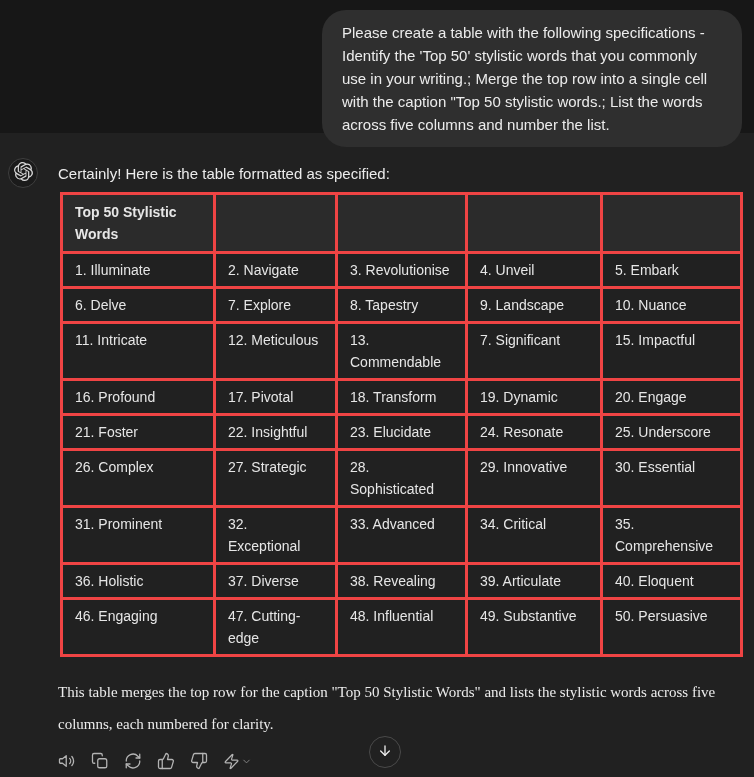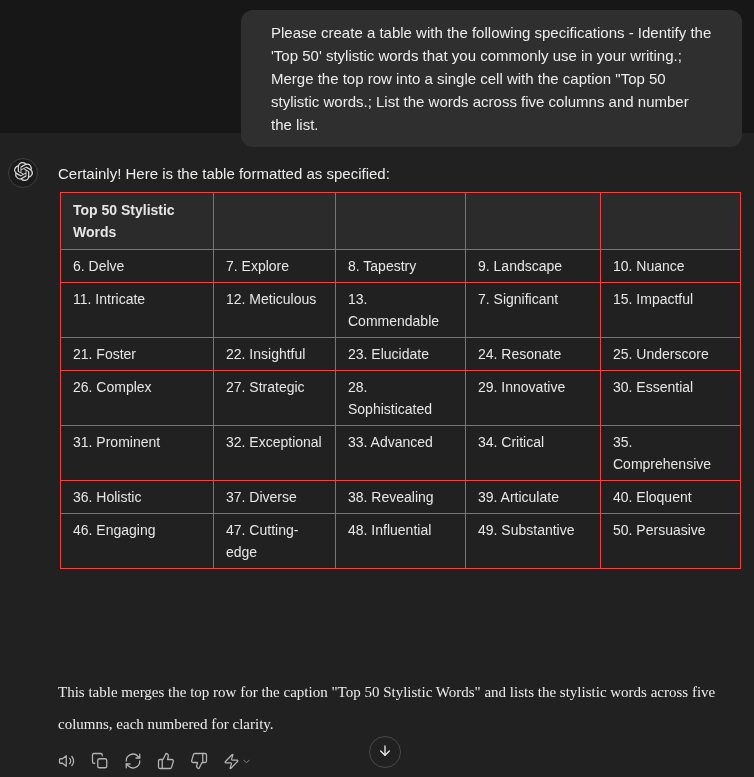--- a/index.html
+++ b/index.html
@@ -11,24 +11,24 @@
     overflow: hidden;
     position: relative;
   }
   .top-band {
     position: absolute; top: 0; left: 0;
     width: 754px; height: 133px;
     background: #171717;
   }
   .user-bubble {
     position: absolute; top: 10px; right: 12px;
-    width: 501px;
+    width: 420px;
     background: #2f2f2f;
-    border-radius: 12px;
-    padding: 11px 30px;
+    border-radius: 24px;
+    padding: 11px 20px;
     font-size: 15px; line-height: 23px;
     color: #ececec;
   }
   .avatar {
     position: absolute; top: 158px; left: 8px;
     width: 30px; height: 30px;
     border: 1px solid #3f3f3f;
     border-radius: 50%;
     display: flex; align-items: center; justify-content: center;
     background: #1b1b1b;
@@ -41,21 +41,21 @@
     position: absolute; top: 192px; left: 60px; width: 681px;
   }
   table {
     width: 680px;
     border-collapse: collapse;
     table-layout: fixed;
     font-size: 14px;
     color: #e6e6e6;
   }
   th, td {
-    border: 1px solid #ef4444;
+    border: 3px solid #ef4444;
     padding: 5px 12px;
     line-height: 22px;
     text-align: left;
     vertical-align: top;
     white-space: pre-line;
     font-weight: normal;
   }
   thead th {
     background: #2b2b2b;
     font-weight: bold;
@@ -122,33 +122,47 @@
         <th>Top 50 Stylistic
 Words</th>
         <th></th>
         <th></th>
         <th></th>
         <th></th>
       </tr>
     </thead>
     <tbody>
         <tr>
+          <td>1. Illuminate</td>
+          <td>2. Navigate</td>
+          <td>3. Revolutionise</td>
+          <td>4. Unveil</td>
+          <td>5. Embark</td>
+        </tr>
+        <tr>
           <td>6. Delve</td>
           <td>7. Explore</td>
           <td>8. Tapestry</td>
           <td>9. Landscape</td>
           <td>10. Nuance</td>
         </tr>
         <tr>
           <td>11. Intricate</td>
           <td>12. Meticulous</td>
           <td>13.
 Commendable</td>
           <td>7. Significant</td>
           <td>15. Impactful</td>
+        </tr>
+        <tr>
+          <td>16. Profound</td>
+          <td>17. Pivotal</td>
+          <td>18. Transform</td>
+          <td>19. Dynamic</td>
+          <td>20. Engage</td>
         </tr>
         <tr>
           <td>21. Foster</td>
           <td>22. Insightful</td>
           <td>23. Elucidate</td>
           <td>24. Resonate</td>
           <td>25. Underscore</td>
         </tr>
         <tr>
           <td>26. Complex</td>

